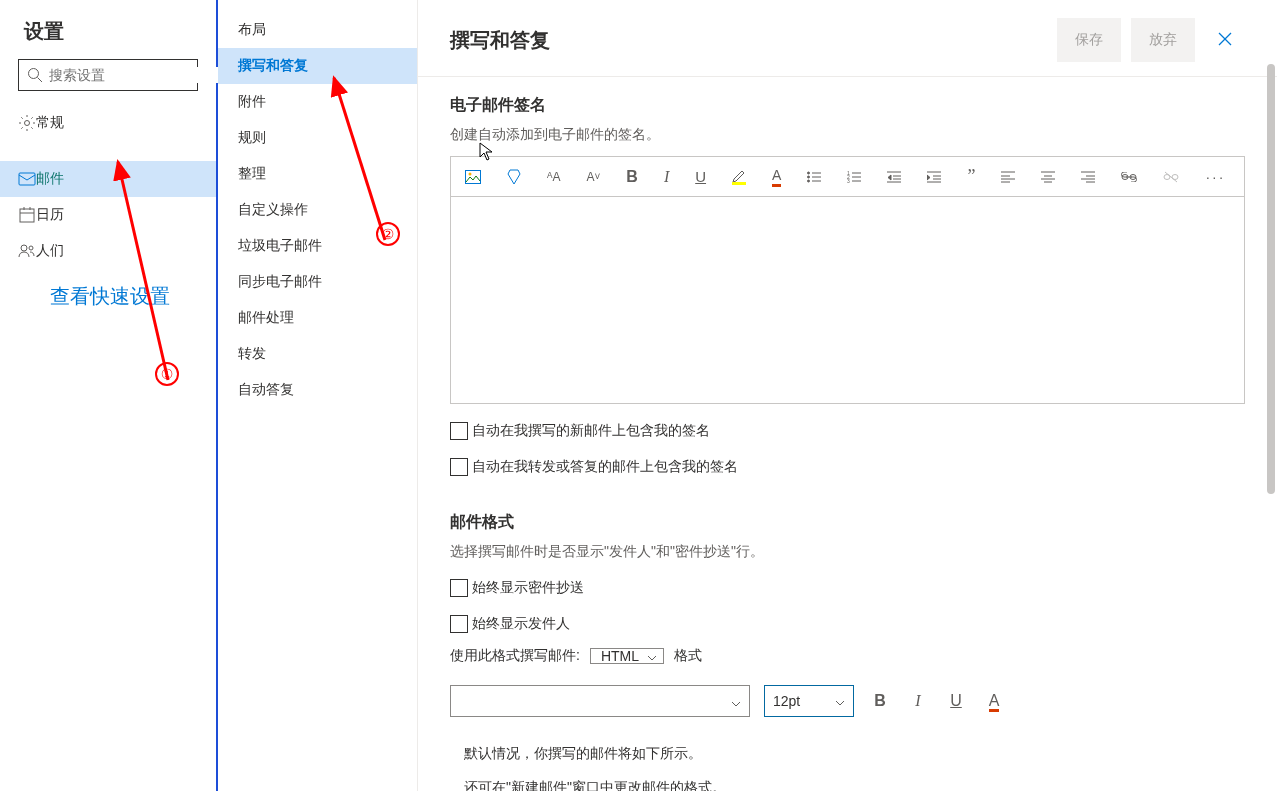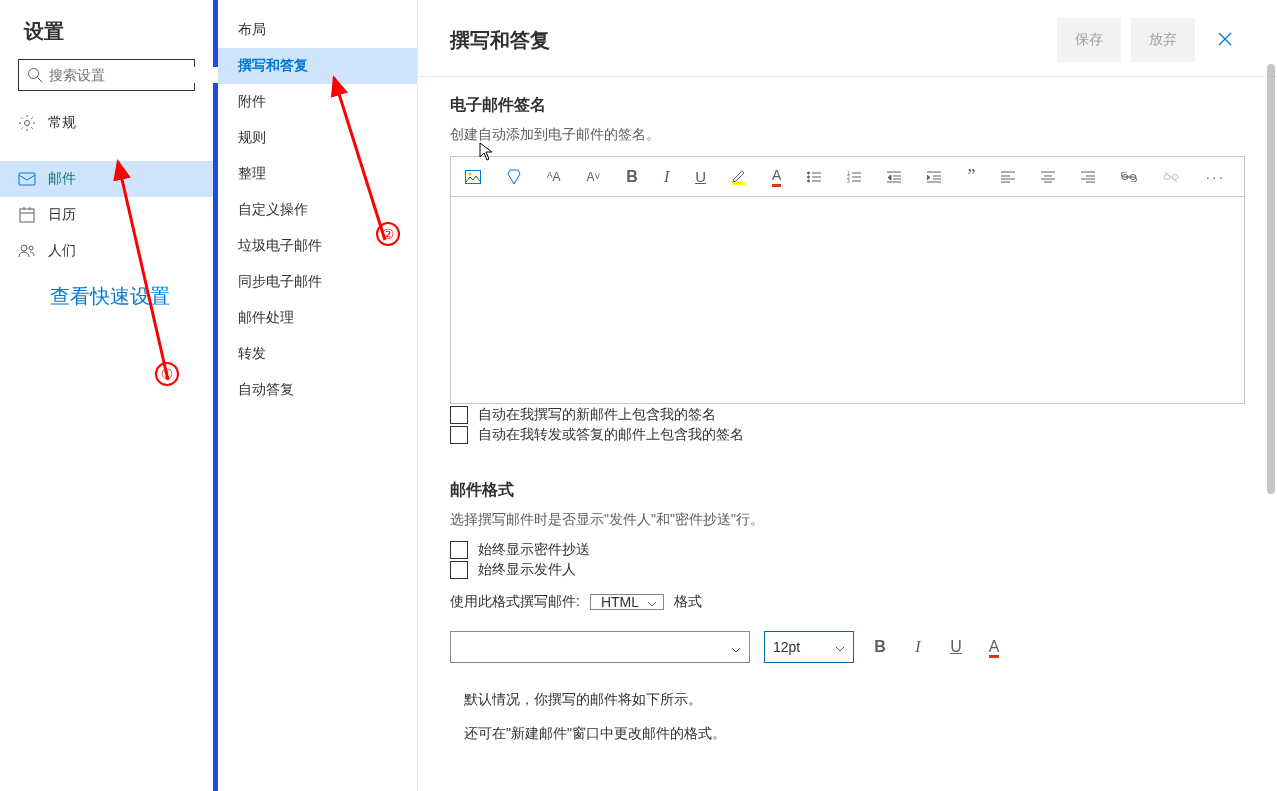--- a/index.html
+++ b/index.html
@@ -1,27 +1,27 @@
 <!DOCTYPE html>
 <html><head>
 <meta charset="utf-8">
 <style>
 * { margin: 0; padding: 0; box-sizing: border-box; }
 body { font-family: "Segoe UI", "Microsoft YaHei", sans-serif; font-size: 14px; color: #323130; width: 1277px; height: 791px; overflow: hidden; position: relative; }
 
 .container { display: flex; height: 791px; }
 
 
-.sidebar-left { width: 218px; border-right: 5px solid #1d4ed8; background: #fff; }
+.sidebar-left { width: 218px; border-right: 2px solid #1d4ed8; background: #fff; }
 .sidebar-title { font-size: 20px; font-weight: 600; padding: 18px 20px 14px 24px; }
 .search-wrap { padding: 0 18px 14px 18px; }
 .search-box { display: flex; align-items: center; border: 1px solid #323130; height: 32px; padding: 0 8px; }
 .search-box svg { flex-shrink: 0; }
 .search-input { border: none; outline: none; font-size: 14px; margin-left: 6px; flex: 1; color: #605e5c; }
-.nav-item { display: flex; align-items: center; height: 36px; padding: 0 18px; cursor: pointer; gap: 12px; }
+.nav-item { display: flex; align-items: center; height: 36px; padding: 0 18px; cursor: pointer; }
 .nav-item.active { background: #cfe4fa; color: #0f766e; margin-top: 20px; }
 .nav-item .icon { width: 18px; display: flex; align-items: center; justify-content: center; }
 .nav-item-label { font-size: 14px; }
 .nav-item.active .nav-item-label { font-weight: 400; }
 .quick-link { color: #0078d4; font-size: 20px; padding: 14px 0 0 50px; cursor: pointer; }
 
 
 .sidebar-mid { width: 200px; border-right: 1px solid #edebe9; background: #fff; padding-top: 12px; }
 .mid-item { height: 36px; display: flex; align-items: center; padding: 0 20px; cursor: pointer; font-size: 14px; }
 .mid-item.active { background: #cfe4fa; color: #0078d4; font-weight: 600; }
@@ -34,21 +34,21 @@
 .btn-close { background: none; color: #0078d4; font-size: 18px; width: 40px; padding: 0; cursor: pointer; }
 
 .main-body { flex: 1; overflow-y: auto; padding: 18px 32px 0 32px; position: relative; }
 .section-title { font-size: 16px; font-weight: 600; margin-bottom: 10px; }
 .section-desc { font-size: 14px; color: #605e5c; margin-bottom: 12px; }
 
 .toolbar { border: 1px solid #c8c6c4; border-bottom: none; height: 40px; display: flex; align-items: center; padding: 0 14px; gap: 26px; }
 .toolbar .ticon { color: #605e5c; display: flex; align-items: center; justify-content: center; cursor: pointer; }
 .editor { border: 1px solid #c8c6c4; height: 208px; }
 
-.check-row { display: flex; align-items: center; margin-top: 2px; gap: 10px; }
+.check-row { display: flex; align-items: center; margin-top: 18px; gap: 4px; }
 .check-row input[type=checkbox] { width: 18px; height: 18px; border: 1px solid #323130; appearance: none; cursor: pointer; }
 .check-row label { font-size: 14px; }
 
 .section { margin-top: 36px; }
 .compose-row { display: flex; align-items: center; gap: 10px; margin-top: 14px; font-size: 14px; }
 .select { border: 1px solid #8a8886; height: 16px; padding: 0 24px 0 10px; display: flex; align-items: center; position: relative; cursor: pointer; }
 .select .chev { position: absolute; right: 6px; }
 
 .font-row { display: flex; align-items: center; gap: 14px; margin-top: 20px; }
 .font-select { border: 1px solid #8a8886; height: 32px; width: 300px; position: relative; cursor: pointer; }

